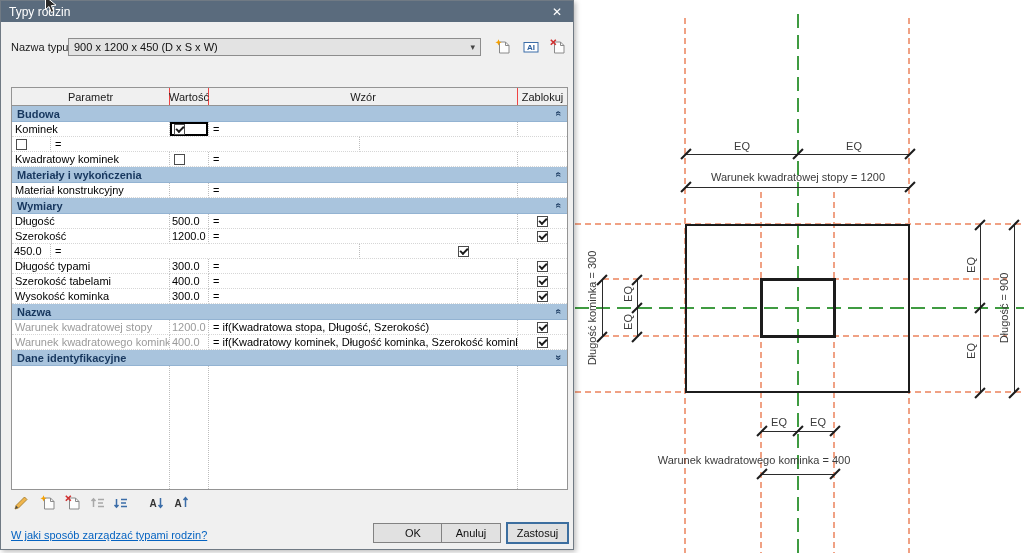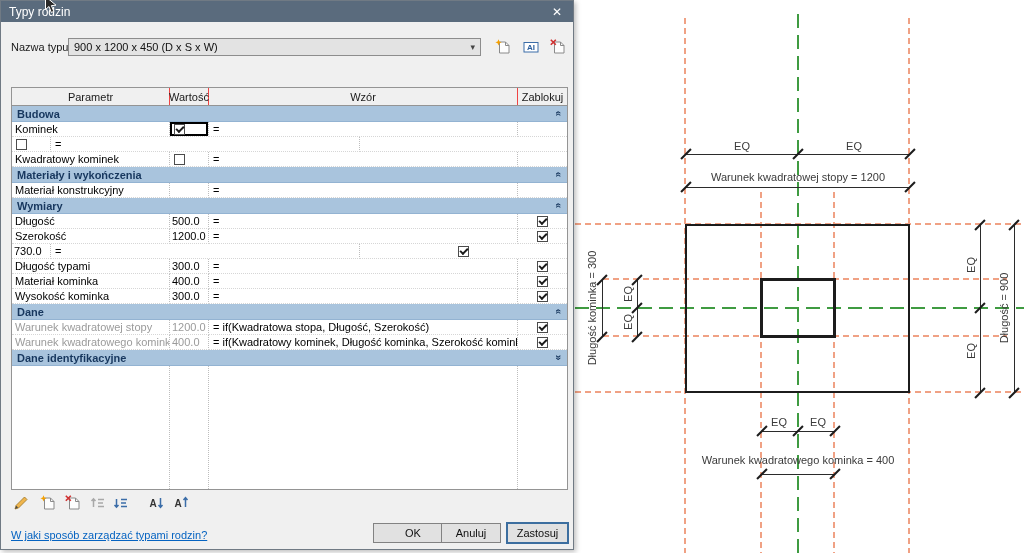--- a/index.html
+++ b/index.html
@@ -116,21 +116,21 @@
   <div class="dimlabel" style="left:854px;top:146px">EQ</div>
   <div class="dimlabel" style="left:798px;top:177px">Warunek kwadratowej stopy = 1200</div>
   <div class="dimlabel rot" style="left:592px;top:308px">Długość kominka = 300</div>
   <div class="dimlabel rot" style="left:628px;top:294px">EQ</div>
   <div class="dimlabel rot" style="left:628px;top:322px">EQ</div>
   <div class="dimlabel rot" style="left:971px;top:265px">EQ</div>
   <div class="dimlabel rot" style="left:971px;top:351px">EQ</div>
   <div class="dimlabel rot" style="left:1004px;top:308px">Długość = 900</div>
   <div class="dimlabel" style="left:779px;top:422px">EQ</div>
   <div class="dimlabel" style="left:818px;top:422px">EQ</div>
-  <div class="dimlabel" style="left:798px;top:460px">Warunek kwadratowego kominka = 400</div>
+  <div class="dimlabel" style="left:754px;top:460px">Warunek kwadratowego kominka = 400</div>
 <div class="tick" style="left: 679px; top: 153px;"></div>
     <div class="tick" style="left: 791px; top: 153px;"></div>
     <div class="tick" style="left: 903px; top: 153px;"></div>
     <div class="tick" style="left: 679px; top: 186px;"></div>
     <div class="tick" style="left: 903px; top: 186px;"></div>
     <div class="tick" style="left: 595px; top: 279px;"></div>
     <div class="tick" style="left: 595px; top: 336px;"></div>
     <div class="tick" style="left: 630px; top: 279px;"></div>
     <div class="tick" style="left: 630px; top: 307px;"></div>
     <div class="tick" style="left: 630px; top: 336px;"></div>
@@ -239,52 +239,52 @@
         </div>
         <div class="row data">
           <div class="cell c1">Szerokość</div>
           <div class="cell c2">1200.0</div>
           <div class="cell c3">=</div>
           <div class="cell c4">
             <span class="cb on"></span>
           </div>
         </div>
         <div class="row data">
-          <div class="cell c2">730.0</div>
+          <div class="cell c2">450.0</div>
           <div class="cell c3">=</div>
           <div class="cell c4">
             <span class="cb on"></span>
           </div>
         </div>
         <div class="row data">
           <div class="cell c1">Długość typami</div>
           <div class="cell c2">300.0</div>
           <div class="cell c3">=</div>
           <div class="cell c4">
             <span class="cb on"></span>
           </div>
         </div>
         <div class="row data">
-          <div class="cell c1">Materiał kominka</div>
+          <div class="cell c1">Szerokość tabelami</div>
           <div class="cell c2">400.0</div>
           <div class="cell c3">=</div>
           <div class="cell c4">
             <span class="cb on"></span>
           </div>
         </div>
         <div class="row data">
           <div class="cell c1">Wysokość kominka</div>
           <div class="cell c2">300.0</div>
           <div class="cell c3">=</div>
           <div class="cell c4">
             <span class="cb on"></span>
           </div>
         </div>
         <div class="row section">
-          <span>Dane</span>
+          <span>Nazwa</span>
           <span class="sec-chev">«</span>
         </div>
         <div class="row data">
           <div class="cell c1 gray">Warunek kwadratowej stopy</div>
           <div class="cell c2 gray">1200.0</div>
           <div class="cell c3">= if(Kwadratowa stopa, Długość, Szerokość)</div>
           <div class="cell c4">
             <span class="cb on"></span>
           </div>
         </div>

